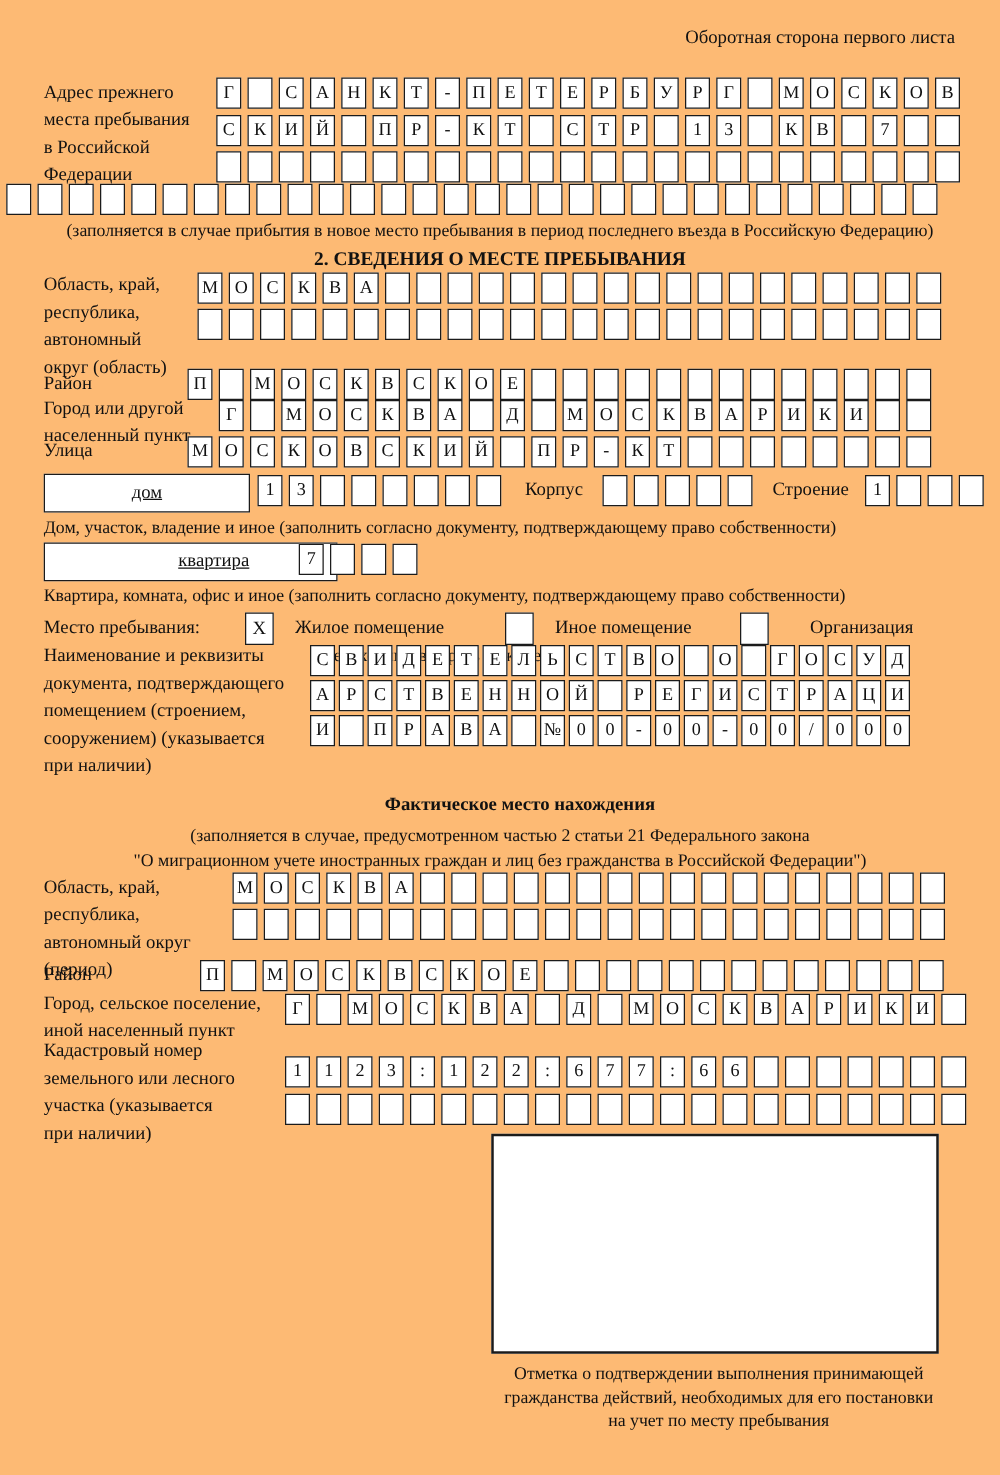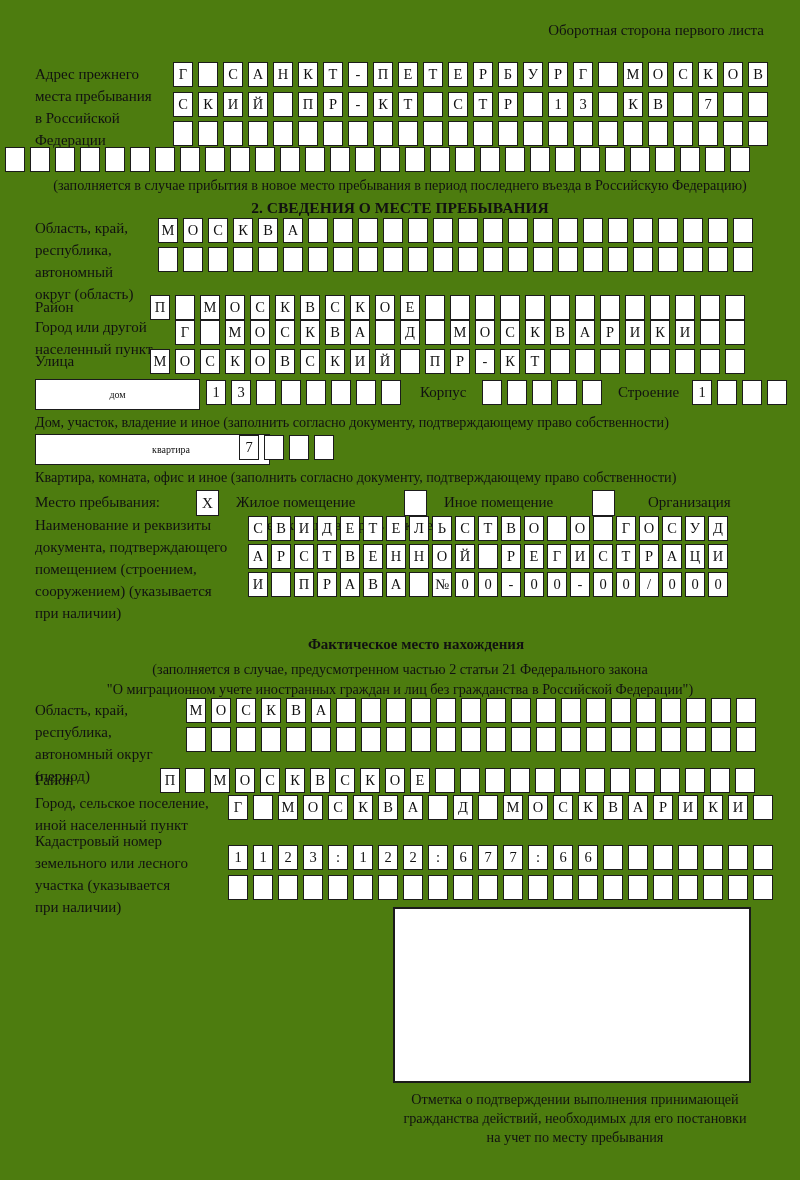--- a/index.html
+++ b/index.html
@@ -1,25 +1,25 @@
 <!DOCTYPE html>
 <html><head>
 <meta charset="utf-8">
 <style>
   html,body{margin:0;padding:0;background:#fff;}
   body{font-family:"Liberation Serif", serif; color:#111;}
-  .page{position:relative;width:800px;height:1180px;background:#4d7c0f;overflow:hidden;}
+  .page{position:relative;width:800px;height:1180px;background:#fdba74;overflow:hidden;}
   .abs{position:absolute;}
   .lbl{font-size:15px;line-height:20px;white-space:nowrap;}
   .lbl div{height:22px;}
   .cellrow{display:flex;gap:5px;}
   .cellrow.tight{gap:3px;}
   .cell{width:18px;height:23px;border:1.5px solid #1b1b1b;display:inline-flex;align-items:center;justify-content:center;
         font-size:14.5px;line-height:23px;flex:none;background:#fff;}
-  .wbox{border:1.5px solid #1b1b1b;display:flex;align-items:center;justify-content:center;font-size:10px;background:#fff;}
+  .wbox{border:1.5px solid #1b1b1b;display:flex;align-items:center;justify-content:center;font-size:15px;background:#fff;text-decoration:underline;}
   .chk{width:21px;height:24px;border:1.5px solid #1b1b1b;display:inline-flex;align-items:center;justify-content:center;
        font-size:15px;flex:none;background:#fff;}
   .note{font-size:14.2px;text-align:center;width:100%;}
   .note-left{font-size:14.2px;white-space:nowrap;}
   .heading{font-size:15.5px;font-weight:bold;text-align:center;width:100%;}
   .title{font-size:15px;text-align:right;}
   .caption div{height:19px;}
   .stamp{border:2px solid #1b1b1b;background:#fff;}
 </style>
 </head>

